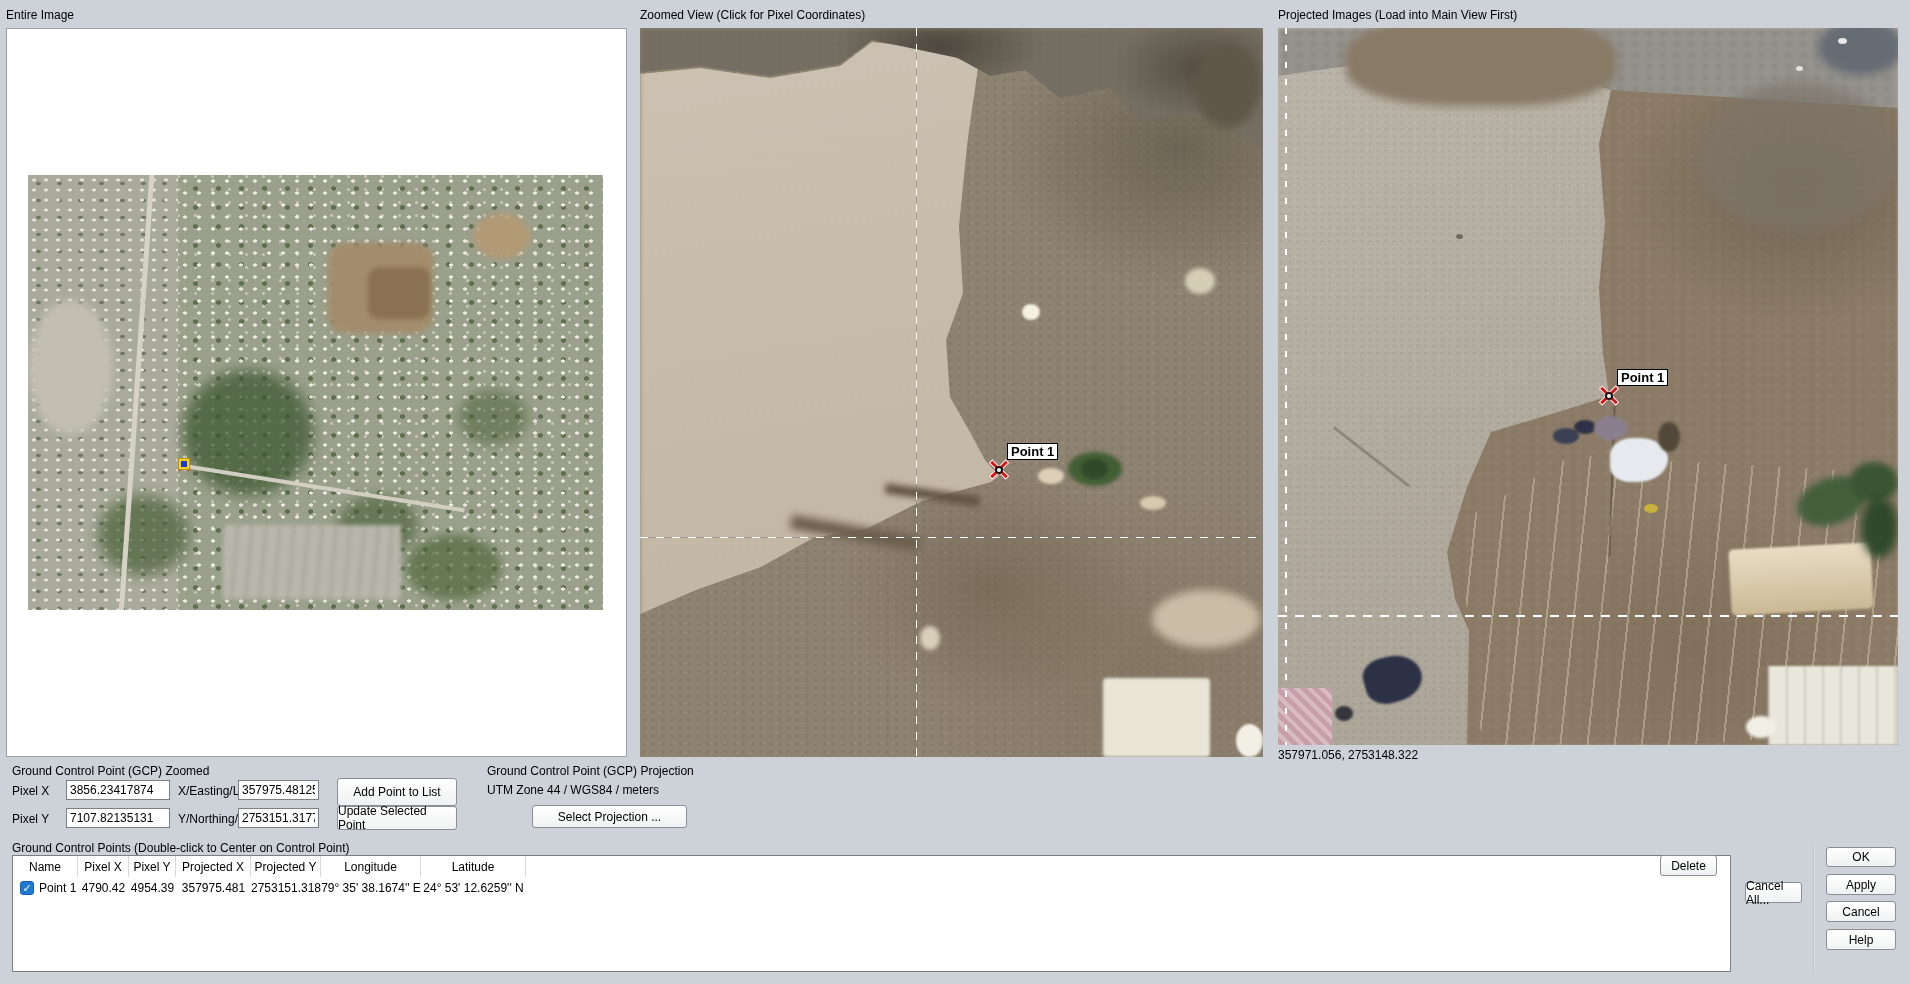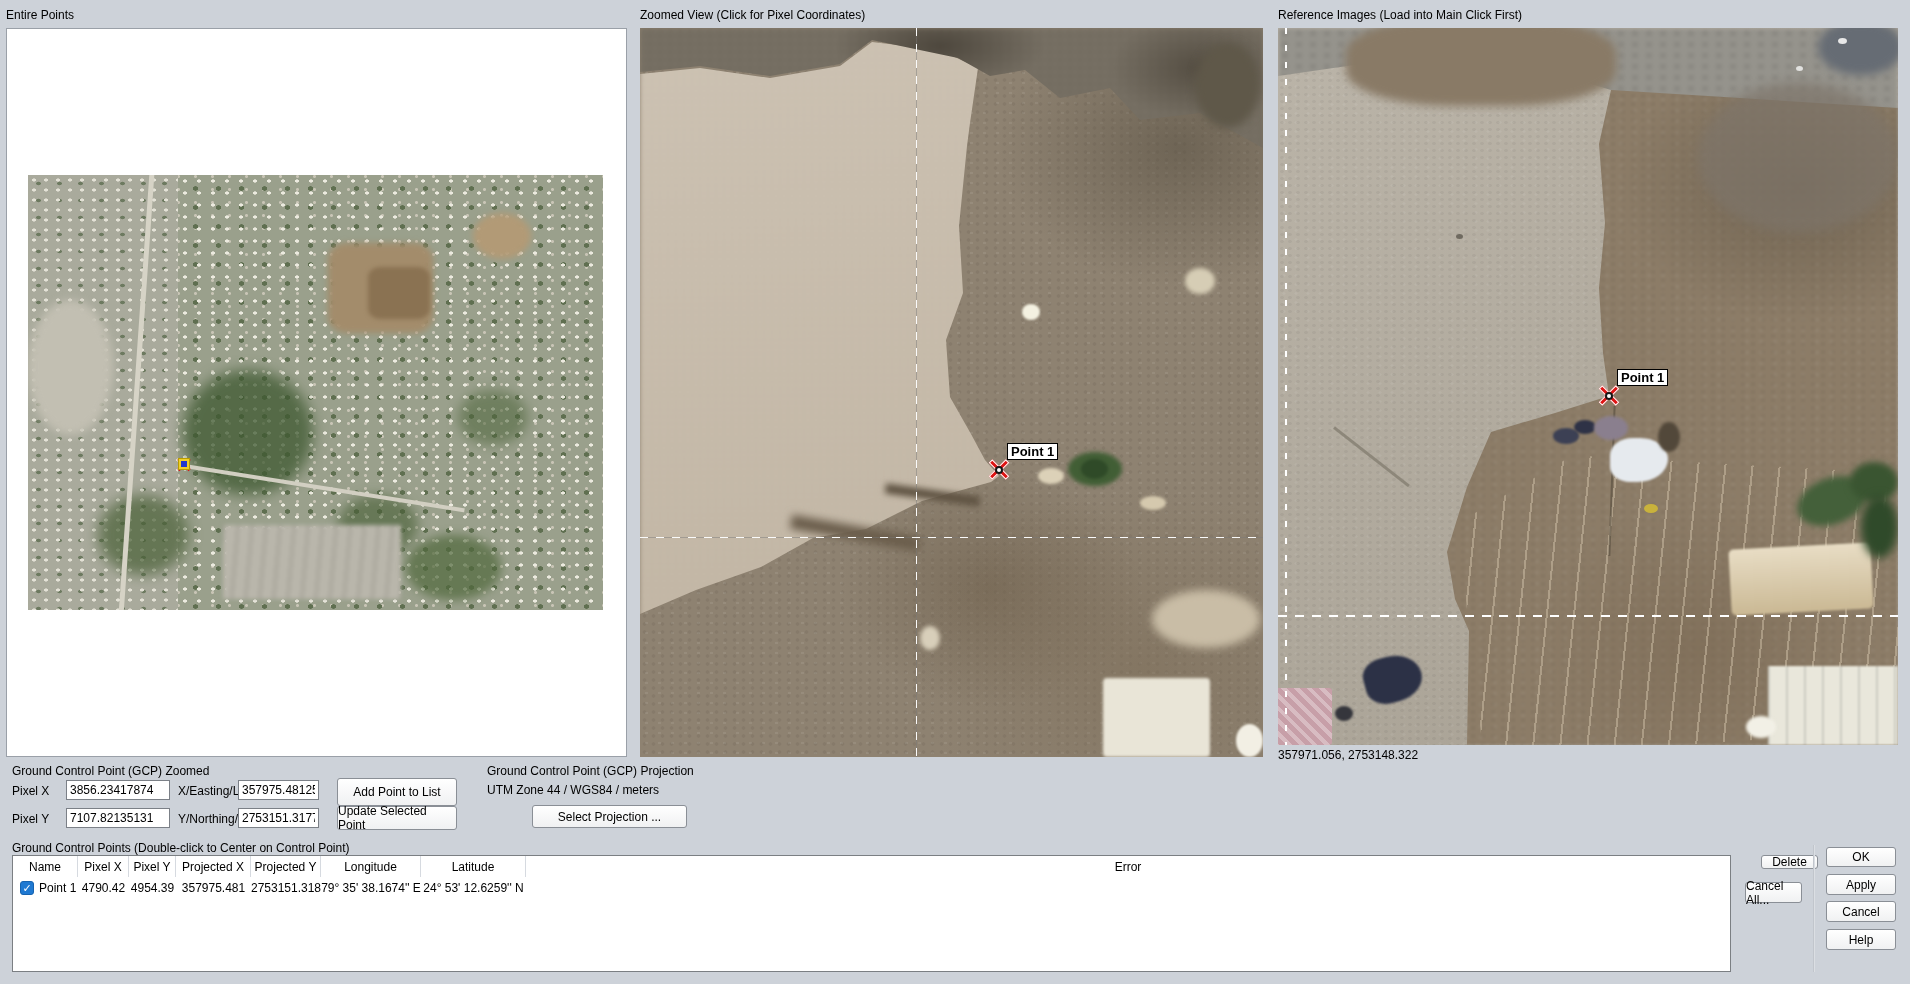--- a/index.html
+++ b/index.html
@@ -164,23 +164,23 @@
   .tbl-row{display:flex;height:22px;align-items:center;font-size:12px;}
   .tbl-row .td{display:flex;align-items:center;justify-content:center;box-sizing:border-box;white-space:nowrap;}
   .chk{width:14px;height:14px;background:#1f79d2;border:1px solid #1663b0;border-radius:3px;
     display:inline-flex;align-items:center;justify-content:center;margin:0 5px 0 7px;box-sizing:border-box;}
   .chk::after{content:"✓";color:#fff;font-size:11px;font-weight:bold;line-height:1;}
   .divider-v{position:absolute;width:2px;background:linear-gradient(90deg,#b4b9c0,#e8ebef);}
 </style>
 </head>
 <body>
 
-<div class="panel-label" style="left:6px;top:8px">Entire Points</div>
+<div class="panel-label" style="left:6px;top:8px">Entire Image</div>
 <div class="panel-label" style="left:640px;top:8px">Zoomed View (Click for Pixel Coordinates)</div>
-<div class="panel-label" style="left:1278px;top:8px">Reference Images (Load into Main Click First)</div>
+<div class="panel-label" style="left:1278px;top:8px">Projected Images (Load into Main View First)</div>
 
 <div id="entire-panel" class="img-panel">
   <div id="thumb">
     <div class="t-left"></div>
     <div class="t-town"></div>
     <div class="blob t-rubble"></div>
     <div class="blob t-farm1"></div>
     <div class="blob t-farm2"></div>
     <div class="blob t-farm3"></div>
     <div class="blob t-green1"></div>
@@ -289,36 +289,35 @@
 
 <div id="gcp-table">
   <div class="tbl-header">
     <div class="th" style="width:65px">Name</div>
     <div class="th" style="width:51px">Pixel X</div>
     <div class="th" style="width:47px">Pixel Y</div>
     <div class="th" style="width:75px">Projected X</div>
     <div class="th" style="width:70px">Projected Y</div>
     <div class="th" style="width:100px">Longitude</div>
     <div class="th" style="width:105px">Latitude</div>
-    <div class="th" style="flex:1;border-right:none">Error</div>
   </div>
   <div class="tbl-row">
     <div class="td" style="width:65px;justify-content:flex-start">
       <span class="chk"></span>
       <span>Point 1</span>
     </div>
     <div class="td" style="width:51px">4790.42</div>
     <div class="td" style="width:47px">4954.39</div>
     <div class="td" style="width:75px">357975.481</div>
     <div class="td" style="width:70px">2753151.318</div>
     <div class="td" style="width:100px">79° 35' 38.1674'' E</div>
     <div class="td" style="width:105px">24° 53' 12.6259'' N</div>
     <div class="td" style="flex:1"></div>
   </div>
 </div>
 
-<div class="btn" style="left:1761px;top:855px;width:57px;height:14px">Delete</div>
+<div class="btn" style="left:1660px;top:855px;width:57px;height:21px">Delete</div>
 <div class="btn" style="left:1745px;top:882px;width:57px;height:21px">Cancel All...</div>
 <div class="divider-v" style="left:1813px;top:845px;height:127px"></div>
 <div class="btn" style="left:1826px;top:847px;width:70px;height:20px">OK</div>
 <div class="btn" style="left:1826px;top:874px;width:70px;height:21px">Apply</div>
 <div class="btn" style="left:1826px;top:901px;width:70px;height:21px">Cancel</div>
 <div class="btn" style="left:1826px;top:929px;width:70px;height:21px">Help</div>
 
 </body></html>

